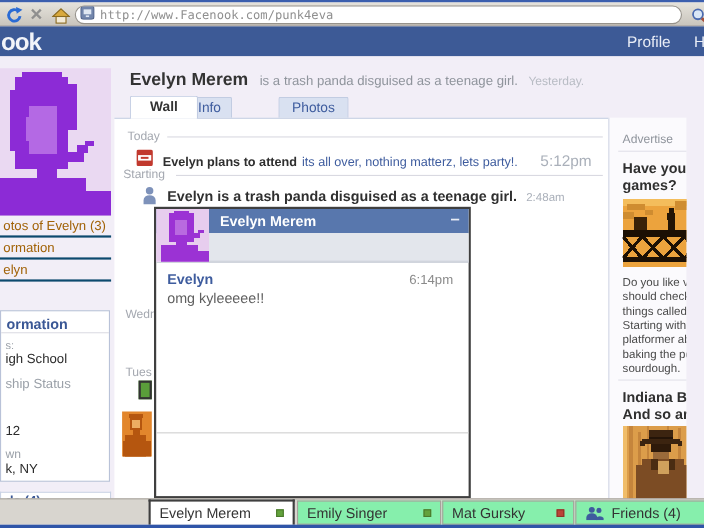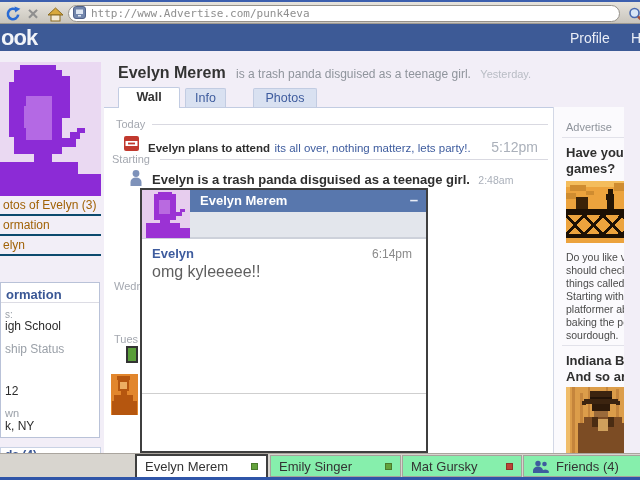--- a/index.html
+++ b/index.html
@@ -69,21 +69,21 @@
   .chatwin { left:140px; top:188px; width:288px; height:265px; background:#fff;
              border:2px solid #3f3f3f; z-index:5; }
   .chat-title { left:0; top:0; right:0; height:22px; background:#5877ad; }
   .chat-title-text { left:58px; top:3px; color:#fff; font-weight:bold; font-size:13px; }
   .chat-min { right:8px; top:1px; color:#e8ecf5; font-weight:bold; font-size:15px; cursor:default; }
   .chat-strip { left:48px; top:22px; right:0; height:26px; background:#e3e6ec; border-bottom:1px solid #cdd1da; }
   .chat-strip2 { left:0; top:48px; right:0; height:1px; background:#cdd1da; }
   .chat-ava { left:0; top:0; width:48px; height:48px; }
   .chat-sender { left:10px; top:56px; color:#3e5c9e; font-weight:bold; font-size:13px; }
   .chat-time { right:14px; top:57px; color:#8a8a8a; font-size:12px; }
-  .chat-msg { left:10px; top:73px; color:#5f5f5f; font-size:16px; }
+  .chat-msg { left:10px; top:73px; color:#5f5f5f; font-size:13px; }
   .chat-div { left:0; right:0; top:203px; height:1px; background:#cfcfcf; }
   .chat-input { left:0; top:204px; right:0; bottom:0; }
   .typing-text { left:40px; top:10px; color:#3a3a3a; font-size:13px; }
 
   
   .chatbar { left:0; top:453px; width:640px; height:24px; background:#d8d5cf; border-top:1px solid #aaa59e; z-index:6; }
   .cb-tab { top:1px; height:22px; background:#86efac; border:1px solid #a6a29b; display:flex; align-items:center; padding:0 8px; }
   .cb-tab-active { top:0; height:23px; background:#fff; border:2px solid #3f3f3f; border-bottom:none; }
   .cb-label { font-size:13px; color:#333; white-space:nowrap; }
   .sq { width:7px; height:7px; margin-left:auto; }
@@ -113,21 +113,21 @@
       </svg>
     </div>
     <div class="abs urlbar">
       <span>
         <svg width="13" height="13" viewBox="0 0 13 13">
           <rect x="0.5" y="0.5" width="12" height="12" rx="2.5" fill="#7286ac" stroke="#51638a"></rect>
           <rect x="3" y="3.5" width="7" height="4.5" fill="#dfe7f2"></rect>
           <rect x="5" y="9" width="3" height="1.5" fill="#dfe7f2"></rect>
         </svg>
       </span>
-      <span class="urltext">http://www.Advertise.com/punk4eva</span>
+      <span class="urltext">http://www.Facenook.com/punk4eva</span>
     </div>
     <div class="abs chrome-icon" style="left:627px;">
       <svg width="16" height="16" viewBox="0 0 16 16">
         <circle cx="6.5" cy="7" r="4.5" fill="#d9e6f6" stroke="#4a6ab0" stroke-width="1.6"></circle>
         <line x1="10" y1="10.5" x2="14.5" y2="15" stroke="#a5503c" stroke-width="2.6"></line>
       </svg>
     </div>
   </div>
 
   <div class="abs navbar">
@@ -169,21 +169,21 @@
   </div>
   <div class="abs friends-sliver">ds (4)</div>
 
   <div class="abs" style="left:118px; top:64px; width:520px; white-space:nowrap;">
     <span class="pname">Evelyn Merem</span>
     <span class="pstatus">is a trash panda disguised as a teenage girl.</span>
     <span class="ptime">Yesterday.</span>
   </div>
 
   <div class="abs tab tab-active" style="left:118px; width:62px;">Wall</div>
-  <div class="abs tab" style="left:185px; width:41px;">Info</div>
+  <div class="abs tab" style="left:170px; width:41px;">Info</div>
   <div class="abs tab" style="left:253px; width:64px;">Photos</div>
   <div class="abs wall-area"></div>
 
   <div class="abs day-label" style="left:116px; top:118px;">Today</div>
   <div class="abs feed-line" style="left:152px; top:124px; width:396px;"></div>
 
   <div class="abs" style="left:124px; top:136px;">
     <svg width="15" height="15" viewBox="0 0 15 15">
       <rect width="15" height="15" rx="2" fill="#c1392e"></rect>
       <rect x="1.5" y="5" width="12" height="5" fill="#ffffff"></rect>

